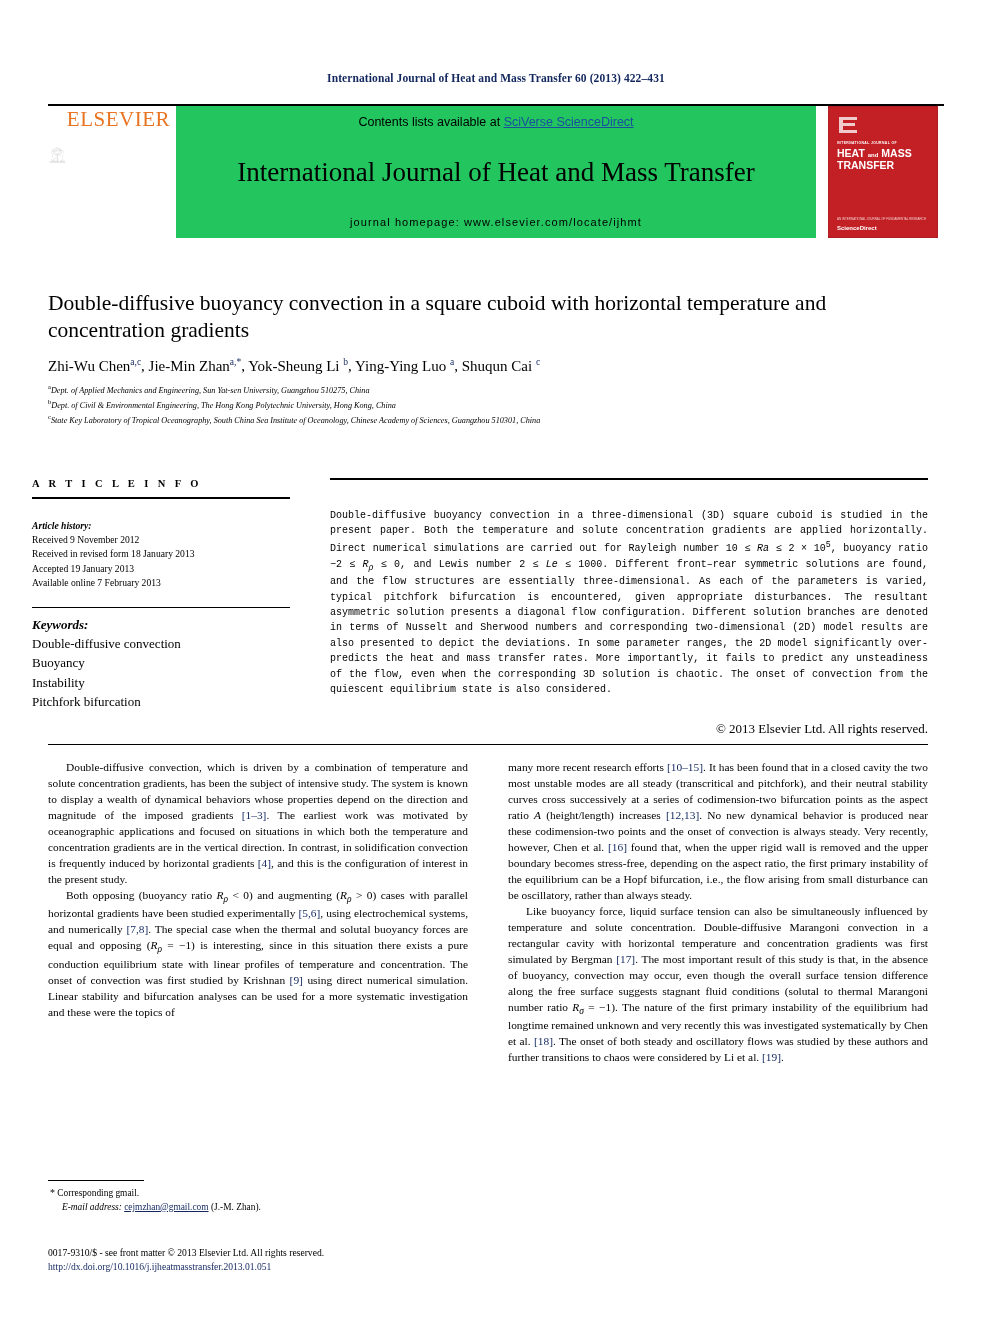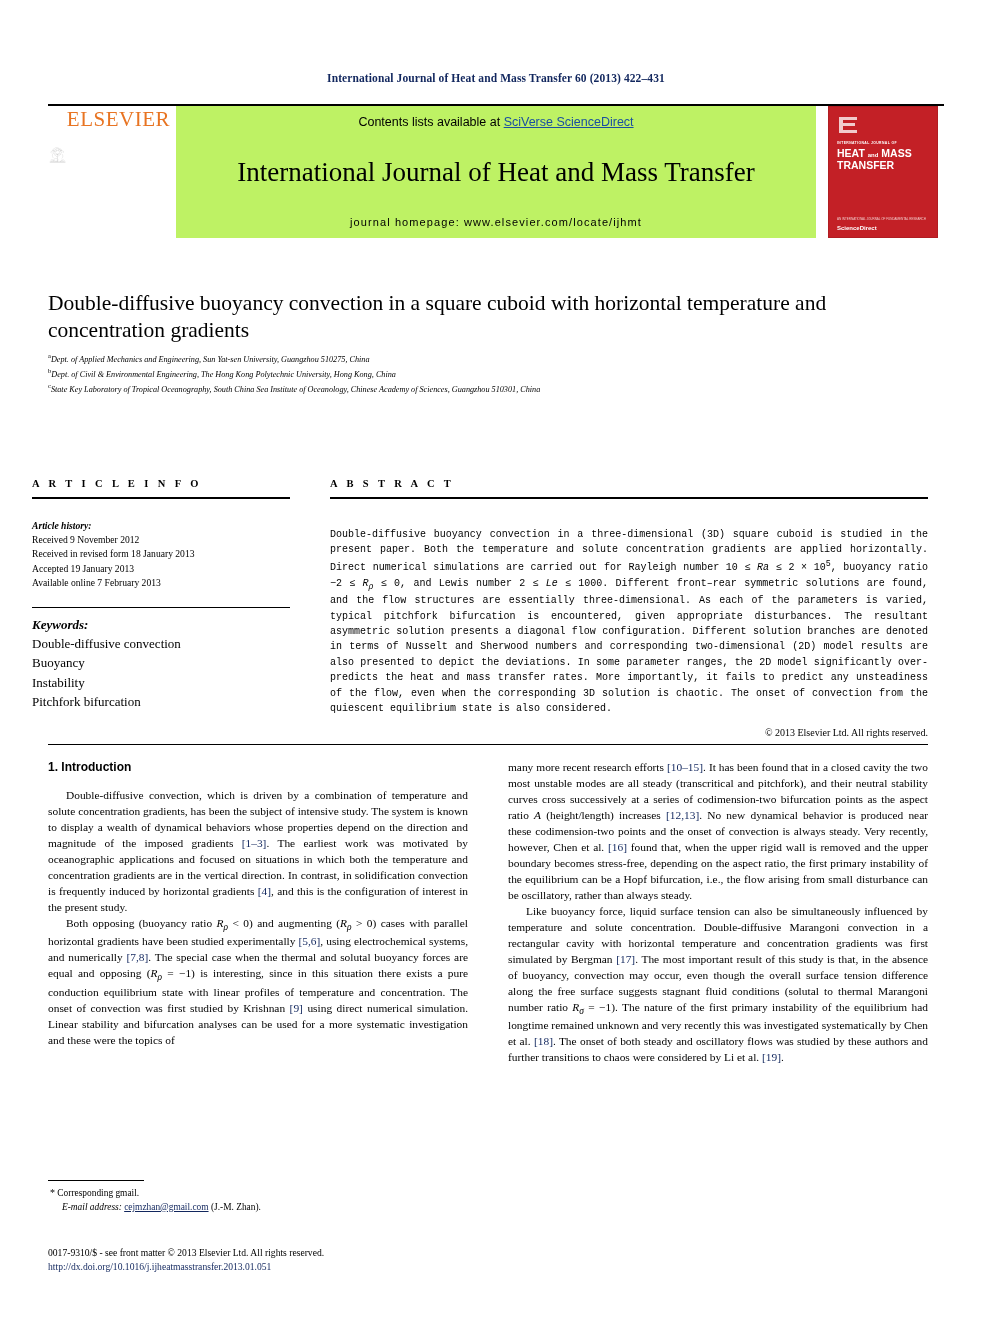--- a/index.html
+++ b/index.html
@@ -33,21 +33,21 @@
     padding-top:2px;
   }
   .tree-svg { display:block; margin:0 auto; }
   .elsevier-word {
     text-align:center; color:#e87422;
     font-family:"Liberation Serif", serif;
     font-size:21px; letter-spacing:0.5px; line-height:1;
     margin-top:1px;
   }
   .journal-band {
-    flex:1 1 auto; background:#bef264; margin-left:6px; margin-right:6px;
+    flex:1 1 auto; background:#22c55e; margin-left:6px; margin-right:6px;
     display:flex; flex-direction:column; justify-content:space-between;
     padding:9px 0 10px 0;
   }
   .contents-line {
     text-align:center; font-size:12.5px; font-family:"Liberation Sans", sans-serif;
     color:#000;
   }
   .contents-line .sd { color:#1a4fa0; }
   .journal-title {
     text-align:center; font-size:27px; font-family:"Liberation Serif", serif;
@@ -126,21 +126,21 @@
   .info-block .lbl { font-style:italic; font-weight:bold; }
   .kw-block { font-size:13px; line-height:1.48; font-family:"Liberation Serif", serif; padding-top:7px; }
   .kw-block .lbl { font-style:italic; font-weight:bold; }
 
   .abstract-body {
     font-size:10px; line-height:1.54; text-align:justify;
     font-family:Liberation Mono, monospace;
     padding-top:8px;
   }
   .copyright {
-    text-align:right; font-size:10px; margin-top:11px;
+    text-align:right; font-size:13px; margin-top:24px;
     font-family:"Liberation Serif", serif;
   }
 
   
   .body-rule { position:absolute; left:48px; top:744px; width:880px; border-top:0.9px solid #000; }
   .col-left  { position:absolute; left:48px; top:760px; width:420px; }
   .col-right { position:absolute; left:508px; top:760px; width:420px; }
 
   .body-head {
     font-family:"Liberation Sans", sans-serif;
@@ -224,20 +224,21 @@
           <div class="cover-foot1">AN INTERNATIONAL JOURNAL OF FUNDAMENTAL RESEARCH</div>
           <div class="cover-foot2">ScienceDirect</div>
         </div>
       </div>
 
     </div>
   </div>
 
   <div class="title-zone">
     <h1 class="paper-title">Double-diffusive buoyancy convection in a square cuboid with horizontal temperature and concentration gradients</h1>
+    <div class="authors">Zhi-Wu Chen<sup>a,c</sup>, Jie-Min Zhan<sup>a,</sup><sup>*</sup>, Yok-Sheung Li <sup>b</sup>, Ying-Ying Luo <sup>a</sup>, Shuqun Cai <sup>c</sup></div>
     <div class="affil">
       <div><sup>a</sup><span>Dept. of Applied Mechanics and Engineering, Sun Yat-sen University, Guangzhou 510275, China</span></div>
       <div><sup>b</sup><span>Dept. of Civil &amp; Environmental Engineering, The Hong Kong Polytechnic University, Hong Kong, China</span></div>
       <div><sup>c</sup><span>State Key Laboratory of Tropical Oceanography, South China Sea Institute of Oceanology, Chinese Academy of Sciences, Guangzhou 510301, China</span></div>
     </div>
   </div>
 
   <div class="info-col">
     <div class="sec-head">A R T I C L E   I N F O</div>
     <div class="box-rule-top">
@@ -254,31 +255,29 @@
     <div class="kw-block">
       <div class="lbl">Keywords:</div>
       <div>Double-diffusive convection</div>
       <div>Buoyancy</div>
       <div>Instability</div>
       <div>Pitchfork bifurcation</div>
     </div>
   </div>
 
   <div class="abs-col">
-    <div class="sec-head">A B S T R A C T</div>
     <div class="box-rule-top">
       <div class="abstract-body">Double-diffusive buoyancy convection in a three-dimensional (3D) square cuboid is studied in the present paper. Both the temperature and solute concentration gradients are applied horizontally. Direct numerical simulations are carried out for Rayleigh number 10 ≤ <em class="var">Ra</em> ≤ 2 × 10<sup>5</sup>, buoyancy ratio −2 ≤ <em class="var">R<sub>ρ</sub></em> ≤ 0, and Lewis number 2 ≤ <em class="var">Le</em> ≤ 1000. Different front–rear symmetric solutions are found, and the flow structures are essentially three-dimensional. As each of the parameters is varied, typical pitchfork bifurcation is encountered, given appropriate disturbances. The resultant asymmetric solution presents a diagonal flow configuration. Different solution branches are denoted in terms of Nusselt and Sherwood numbers and corresponding two-dimensional (2D) model results are also presented to depict the deviations. In some parameter ranges, the 2D model significantly over-predicts the heat and mass transfer rates. More importantly, it fails to predict any unsteadiness of the flow, even when the corresponding 3D solution is chaotic. The onset of convection from the quiescent equilibrium state is also considered.</div>
       <div class="copyright">© 2013 Elsevier Ltd. All rights reserved.</div>
     </div>
   </div>
 
   <div class="body-rule"></div>
 
   <div class="col-left">
-    <h2 class="body-head">1. Introduction</h2>
     <p class="body-p">Double-diffusive convection, which is driven by a combination of temperature and solute concentration gradients, has been the subject of intensive study. The system is known to display a wealth of dynamical behaviors whose properties depend on the direction and magnitude of the imposed gradients <span class="ref">[1–3]</span>. The earliest work was motivated by oceanographic applications and focused on situations in which both the temperature and concentration gradients are in the vertical direction. In contrast, in solidification convection is frequently induced by horizontal gradients <span class="ref">[4]</span>, and this is the configuration of interest in the present study.</p>
     <p class="body-p">Both opposing (buoyancy ratio <em class="var">R<sub>ρ</sub></em> &lt; 0) and augmenting (<em class="var">R<sub>ρ</sub></em> &gt; 0) cases with parallel horizontal gradients have been studied experimentally <span class="ref">[5,6]</span>, using electrochemical systems, and numerically <span class="ref">[7,8]</span>. The special case when the thermal and solutal buoyancy forces are equal and opposing (<em class="var">R<sub>ρ</sub></em> = −1) is interesting, since in this situation there exists a pure conduction equilibrium state with linear profiles of temperature and concentration. The onset of convection was first studied by Krishnan <span class="ref">[9]</span> using direct numerical simulation. Linear stability and bifurcation analyses can be used for a more systematic investigation and these were the topics of</p>
   </div>
 
   <div class="col-right">
     <p class="body-p noind">many more recent research efforts <span class="ref">[10–15]</span>. It has been found that in a closed cavity the two most unstable modes are all steady (transcritical and pitchfork), and their neutral stability curves cross successively at a series of codimension-two bifurcation points as the aspect ratio <em class="var">A</em> (height/length) increases <span class="ref">[12,13]</span>. No new dynamical behavior is produced near these codimension-two points and the onset of convection is always steady. Very recently, however, Chen et al. <span class="ref">[16]</span> found that, when the upper rigid wall is removed and the upper boundary becomes stress-free, depending on the aspect ratio, the first primary instability of the equilibrium can be a Hopf bifurcation, i.e., the flow arising from small disturbance can be oscillatory, rather than always steady.</p>
     <p class="body-p">Like buoyancy force, liquid surface tension can also be simultaneously influenced by temperature and solute concentration. Double-diffusive Marangoni convection in a rectangular cavity with horizontal temperature and concentration gradients was first simulated by Bergman <span class="ref">[17]</span>. The most important result of this study is that, in the absence of buoyancy, convection may occur, even though the overall surface tension difference along the free surface suggests stagnant fluid conditions (solutal to thermal Marangoni number ratio <em class="var">R<sub>σ</sub></em> = −1). The nature of the first primary instability of the equilibrium had longtime remained unknown and very recently this was investigated systematically by Chen et al. <span class="ref">[18]</span>. The onset of both steady and oscillatory flows was studied by these authors and further transitions to chaos were considered by Li et al. <span class="ref">[19]</span>.</p>
   </div>
 
   <div class="footnote">

